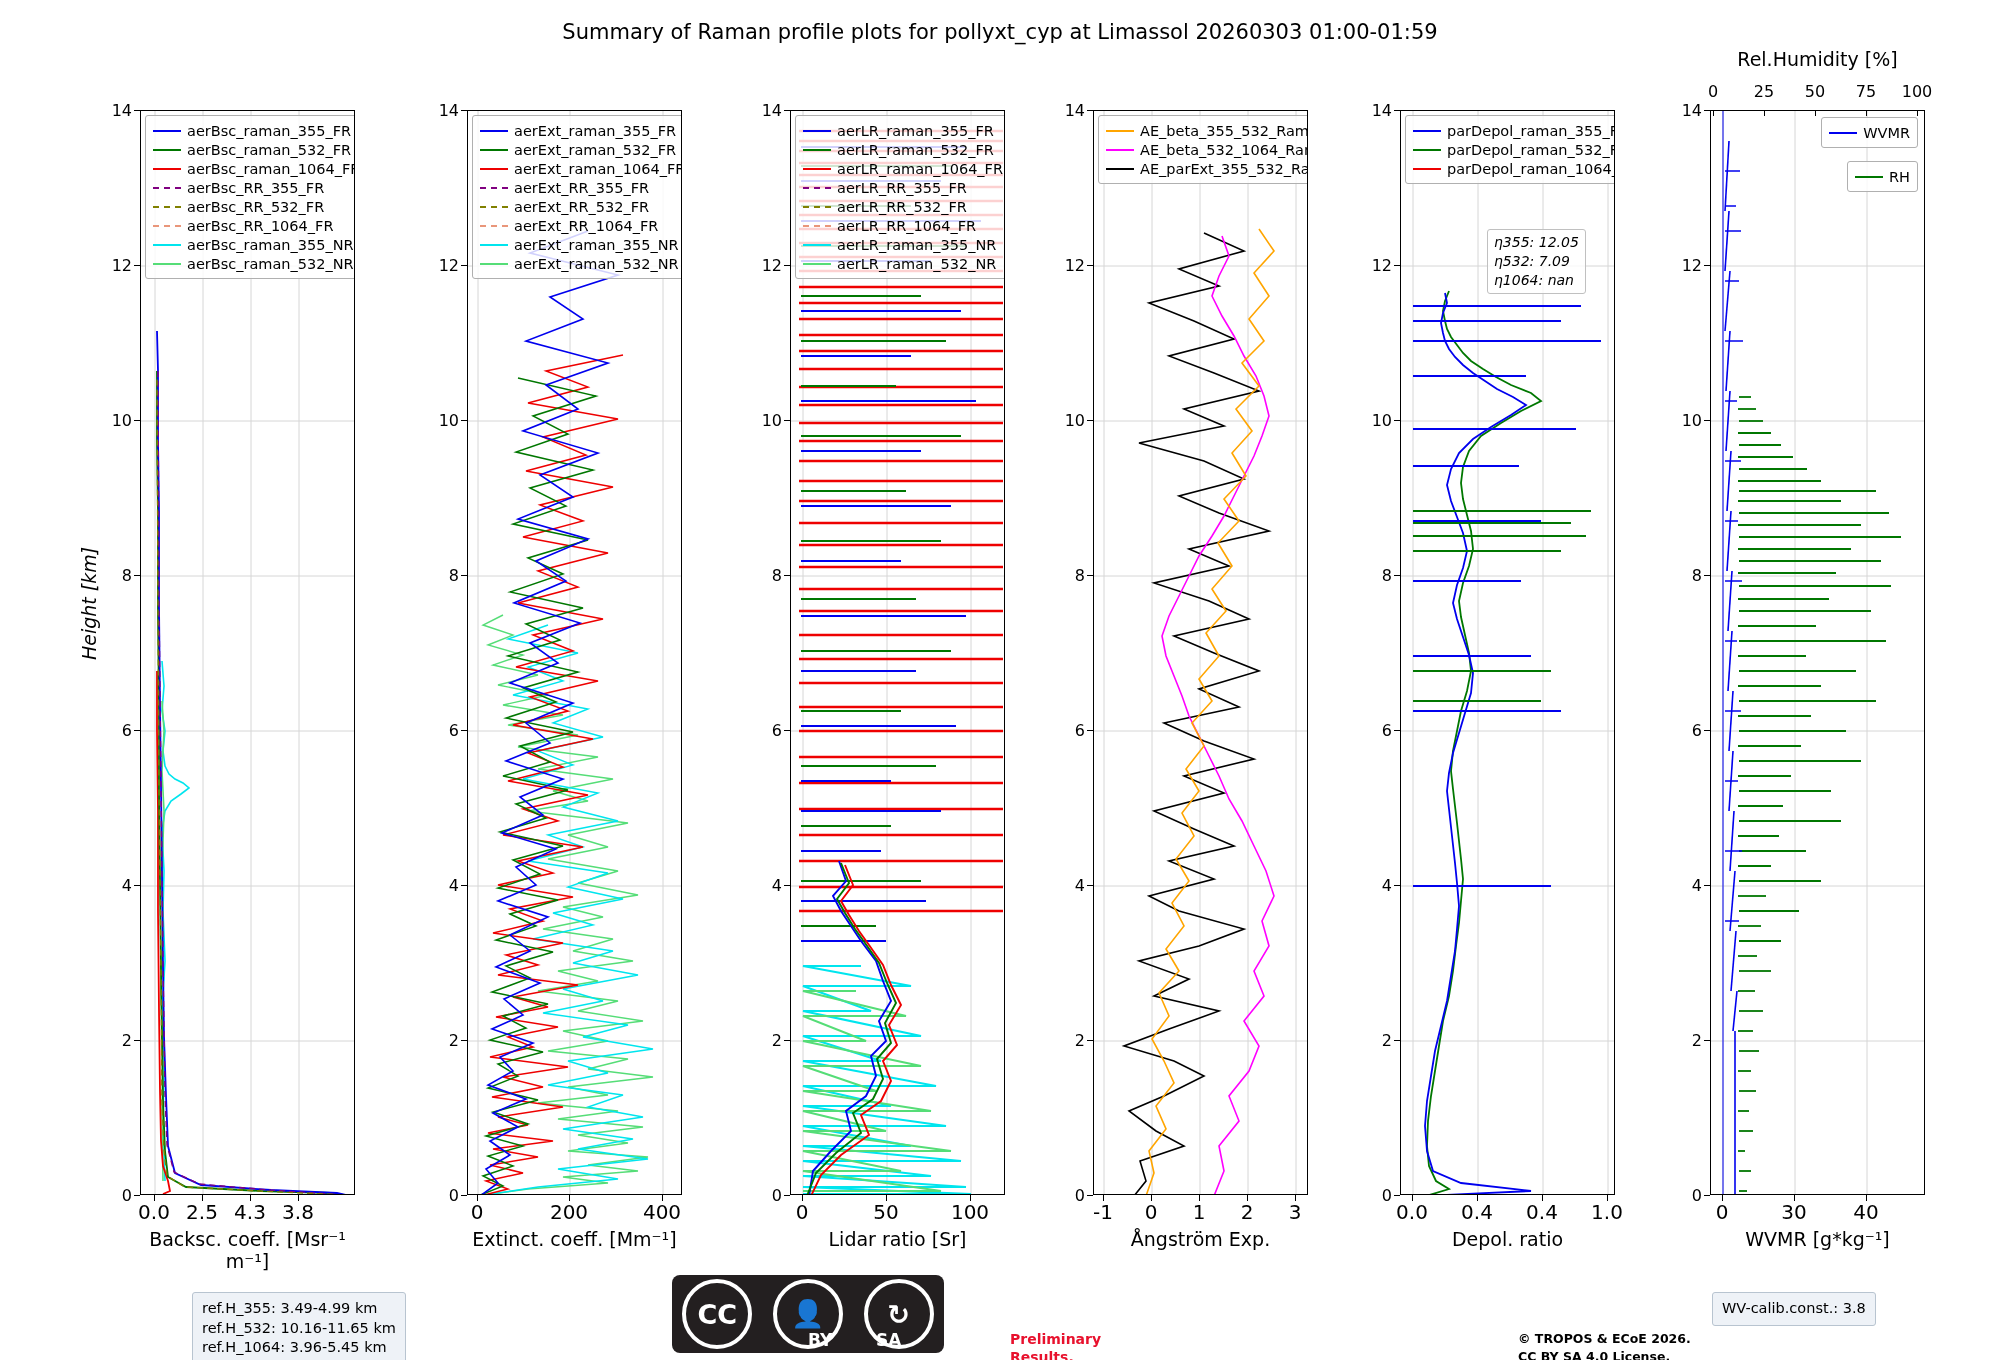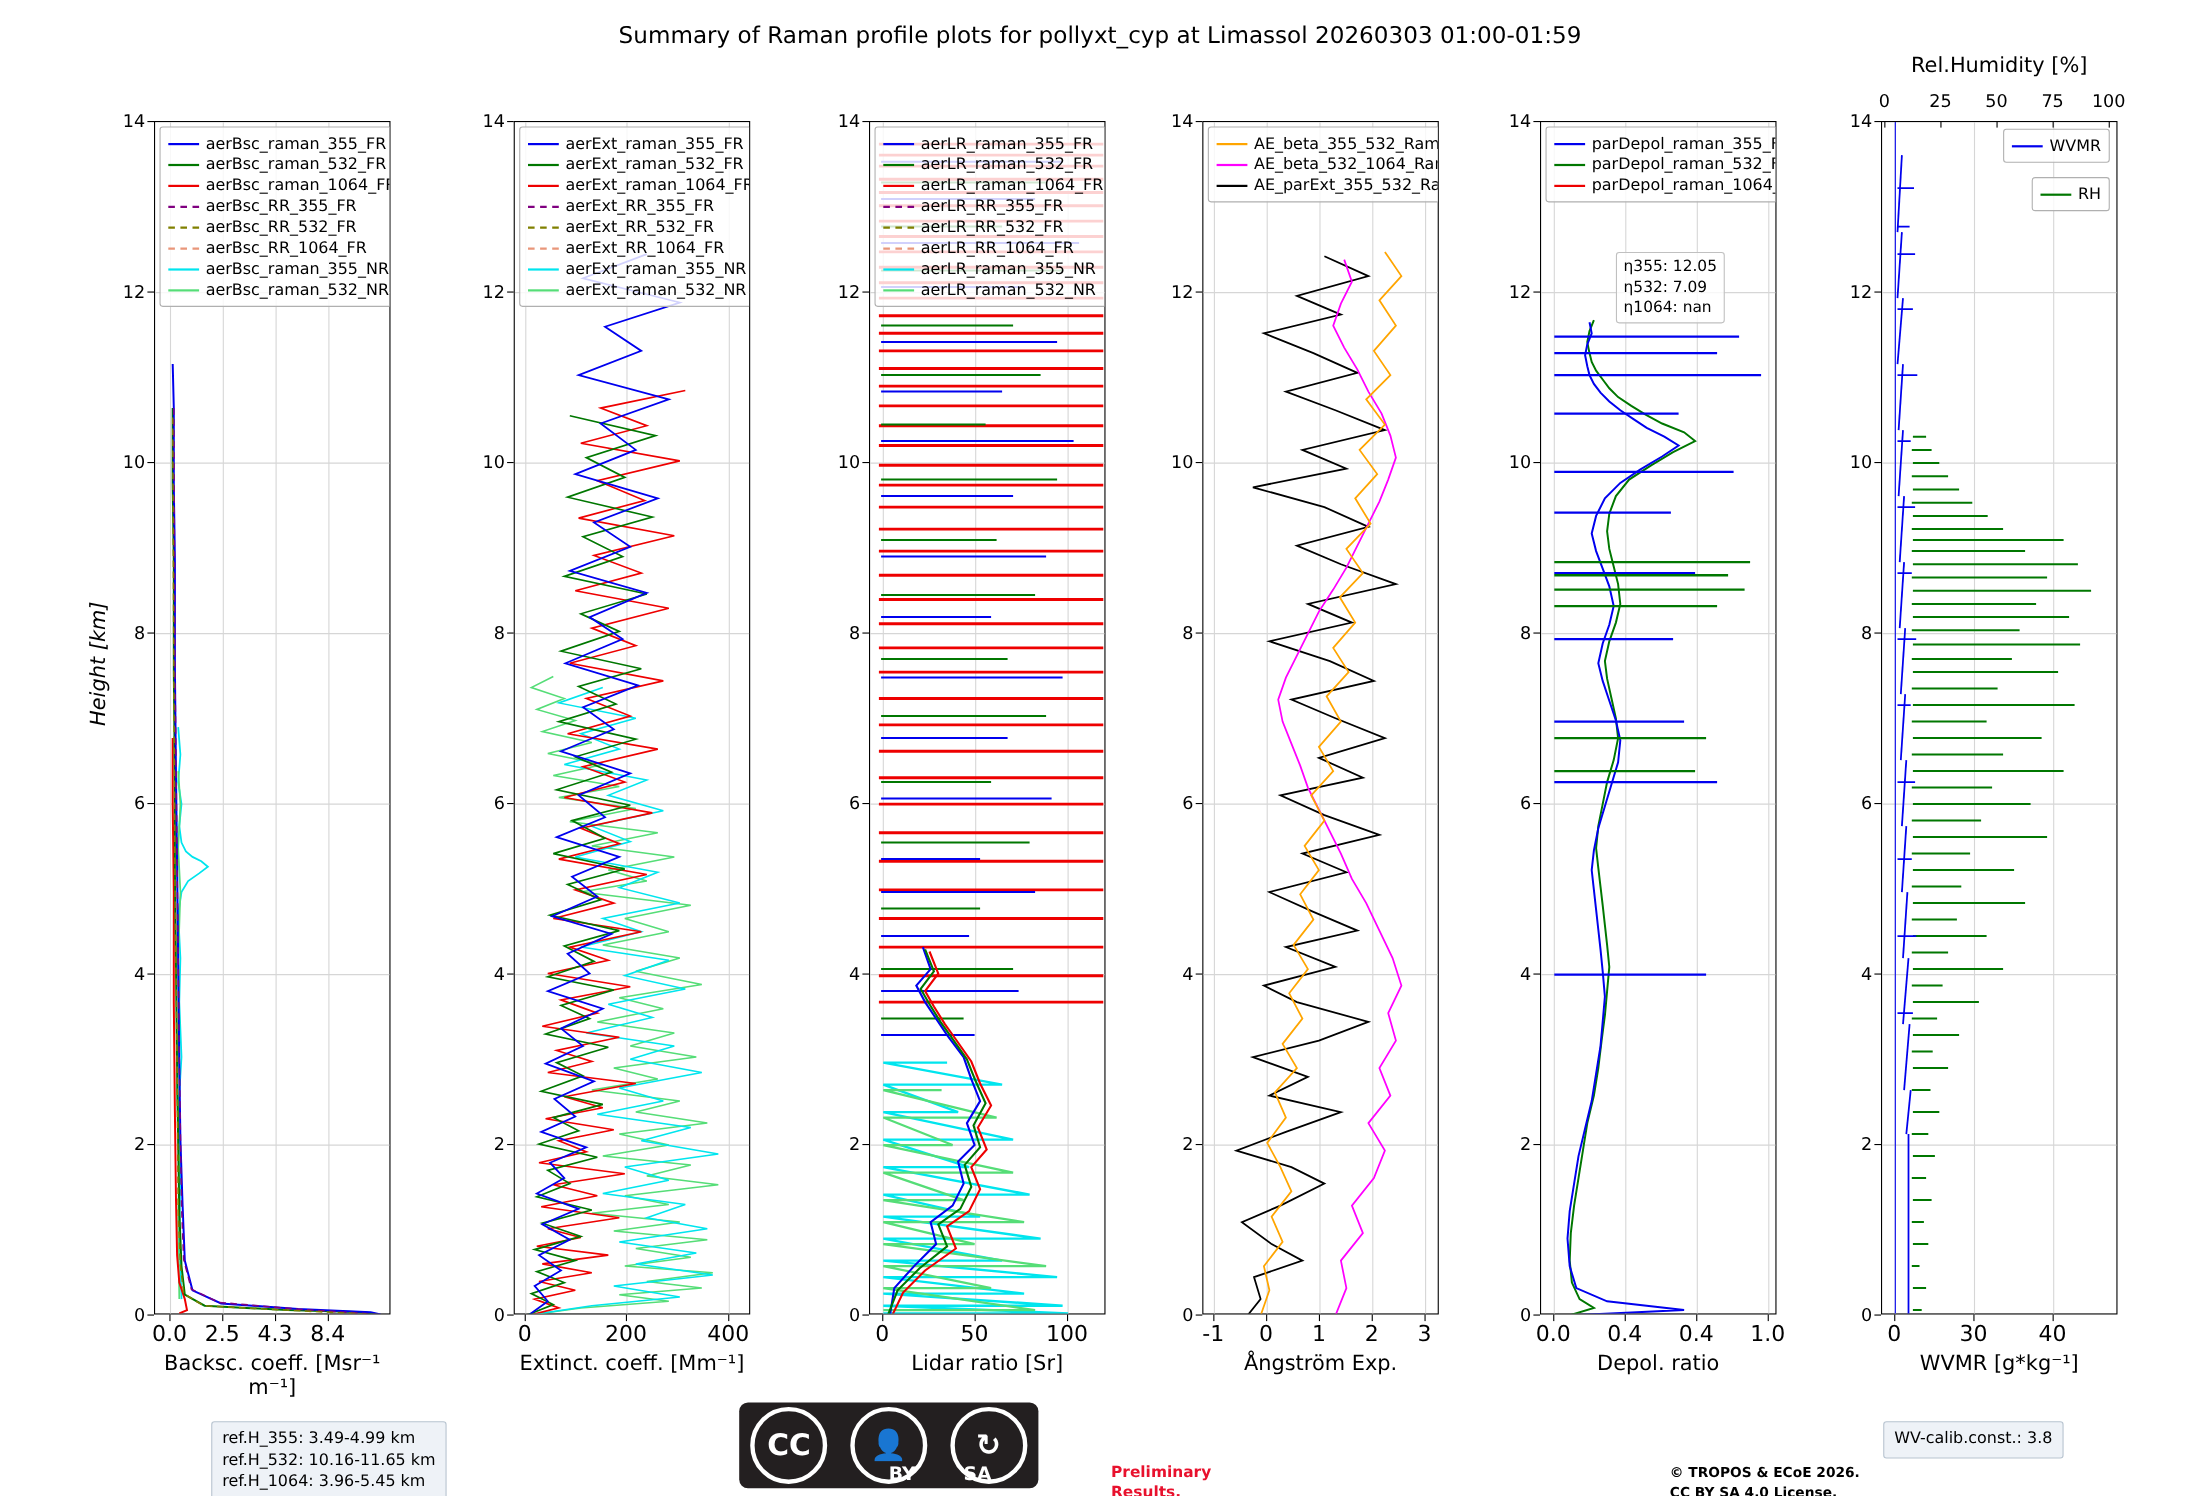--- a/index.html
+++ b/index.html
@@ -118,21 +118,21 @@
     <div class="tickmark-y" style="top:310px;"></div>
   <div class="tickmark-y" style="top:155px;"></div>
     <div class="tickmark-y" style="top:0px;"></div>
   <div class="tickmark-x" style="left:14px;top:1085px;"></div>
     <div class="tickmark-x" style="left:62px;top:1085px;"></div>
   <div class="tickmark-x" style="left:110px;top:1085px;"></div>
     <div class="tickmark-x" style="left:158px;top:1085px;"></div>
   <div class="xtick-lab" style="left:14px;">0.0</div>
   <div class="xtick-lab" style="left:62px;">2.5</div>
   <div class="xtick-lab" style="left:110px;">4.3</div>
-  <div class="xtick-lab" style="left:158px;">8.4</div>
+  <div class="xtick-lab" style="left:158px;">3.8</div>
   <div class="xlabel">Backsc. coeff. [Msr⁻¹ m⁻¹]</div>
 </div>
 
 <div class="panel" style="left:467px;width:215px;">
   <div class="axesbox">
     <svg class="curves" width="215" height="1085" viewBox="0 0 215 1085" preserveAspectRatio="none">
       <g fill="none">
         <g stroke="#d6d6d6" stroke-width="1">
           <line x1="0" y1="1085" x2="215" y2="1085"></line>
             <line x1="0" y1="930" x2="215" y2="930"></line>
@@ -498,21 +498,21 @@
         </div>
         <div class="row">
           <span class="swatch" style="border-top-style: solid; border-top-color: rgb(0, 119, 0);"></span>
           <span>parDepol_raman_532_FR</span>
         </div>
         <div class="row">
           <span class="swatch" style="border-top-style: solid; border-top-color: rgb(238, 0, 0);"></span>
           <span>parDepol_raman_1064_FR</span>
         </div>
       </div>
-    <div class="annbox" style="left:68px;top:118px;">
+    <div class="annbox" style="left:86px;top:118px;font-style:italic;">
       <div>η355: 12.05</div>
       <div>η532: 7.09</div>
       <div>η1064: nan</div>
     </div>
   </div>
   <div class="ytick-lab" style="top:1085px;">0</div>
   <div class="ytick-lab" style="top:930px;">2</div>
   <div class="ytick-lab" style="top:775px;">4</div>
   <div class="ytick-lab" style="top:620px;">6</div>
   <div class="ytick-lab" style="top:465px;">8</div>

